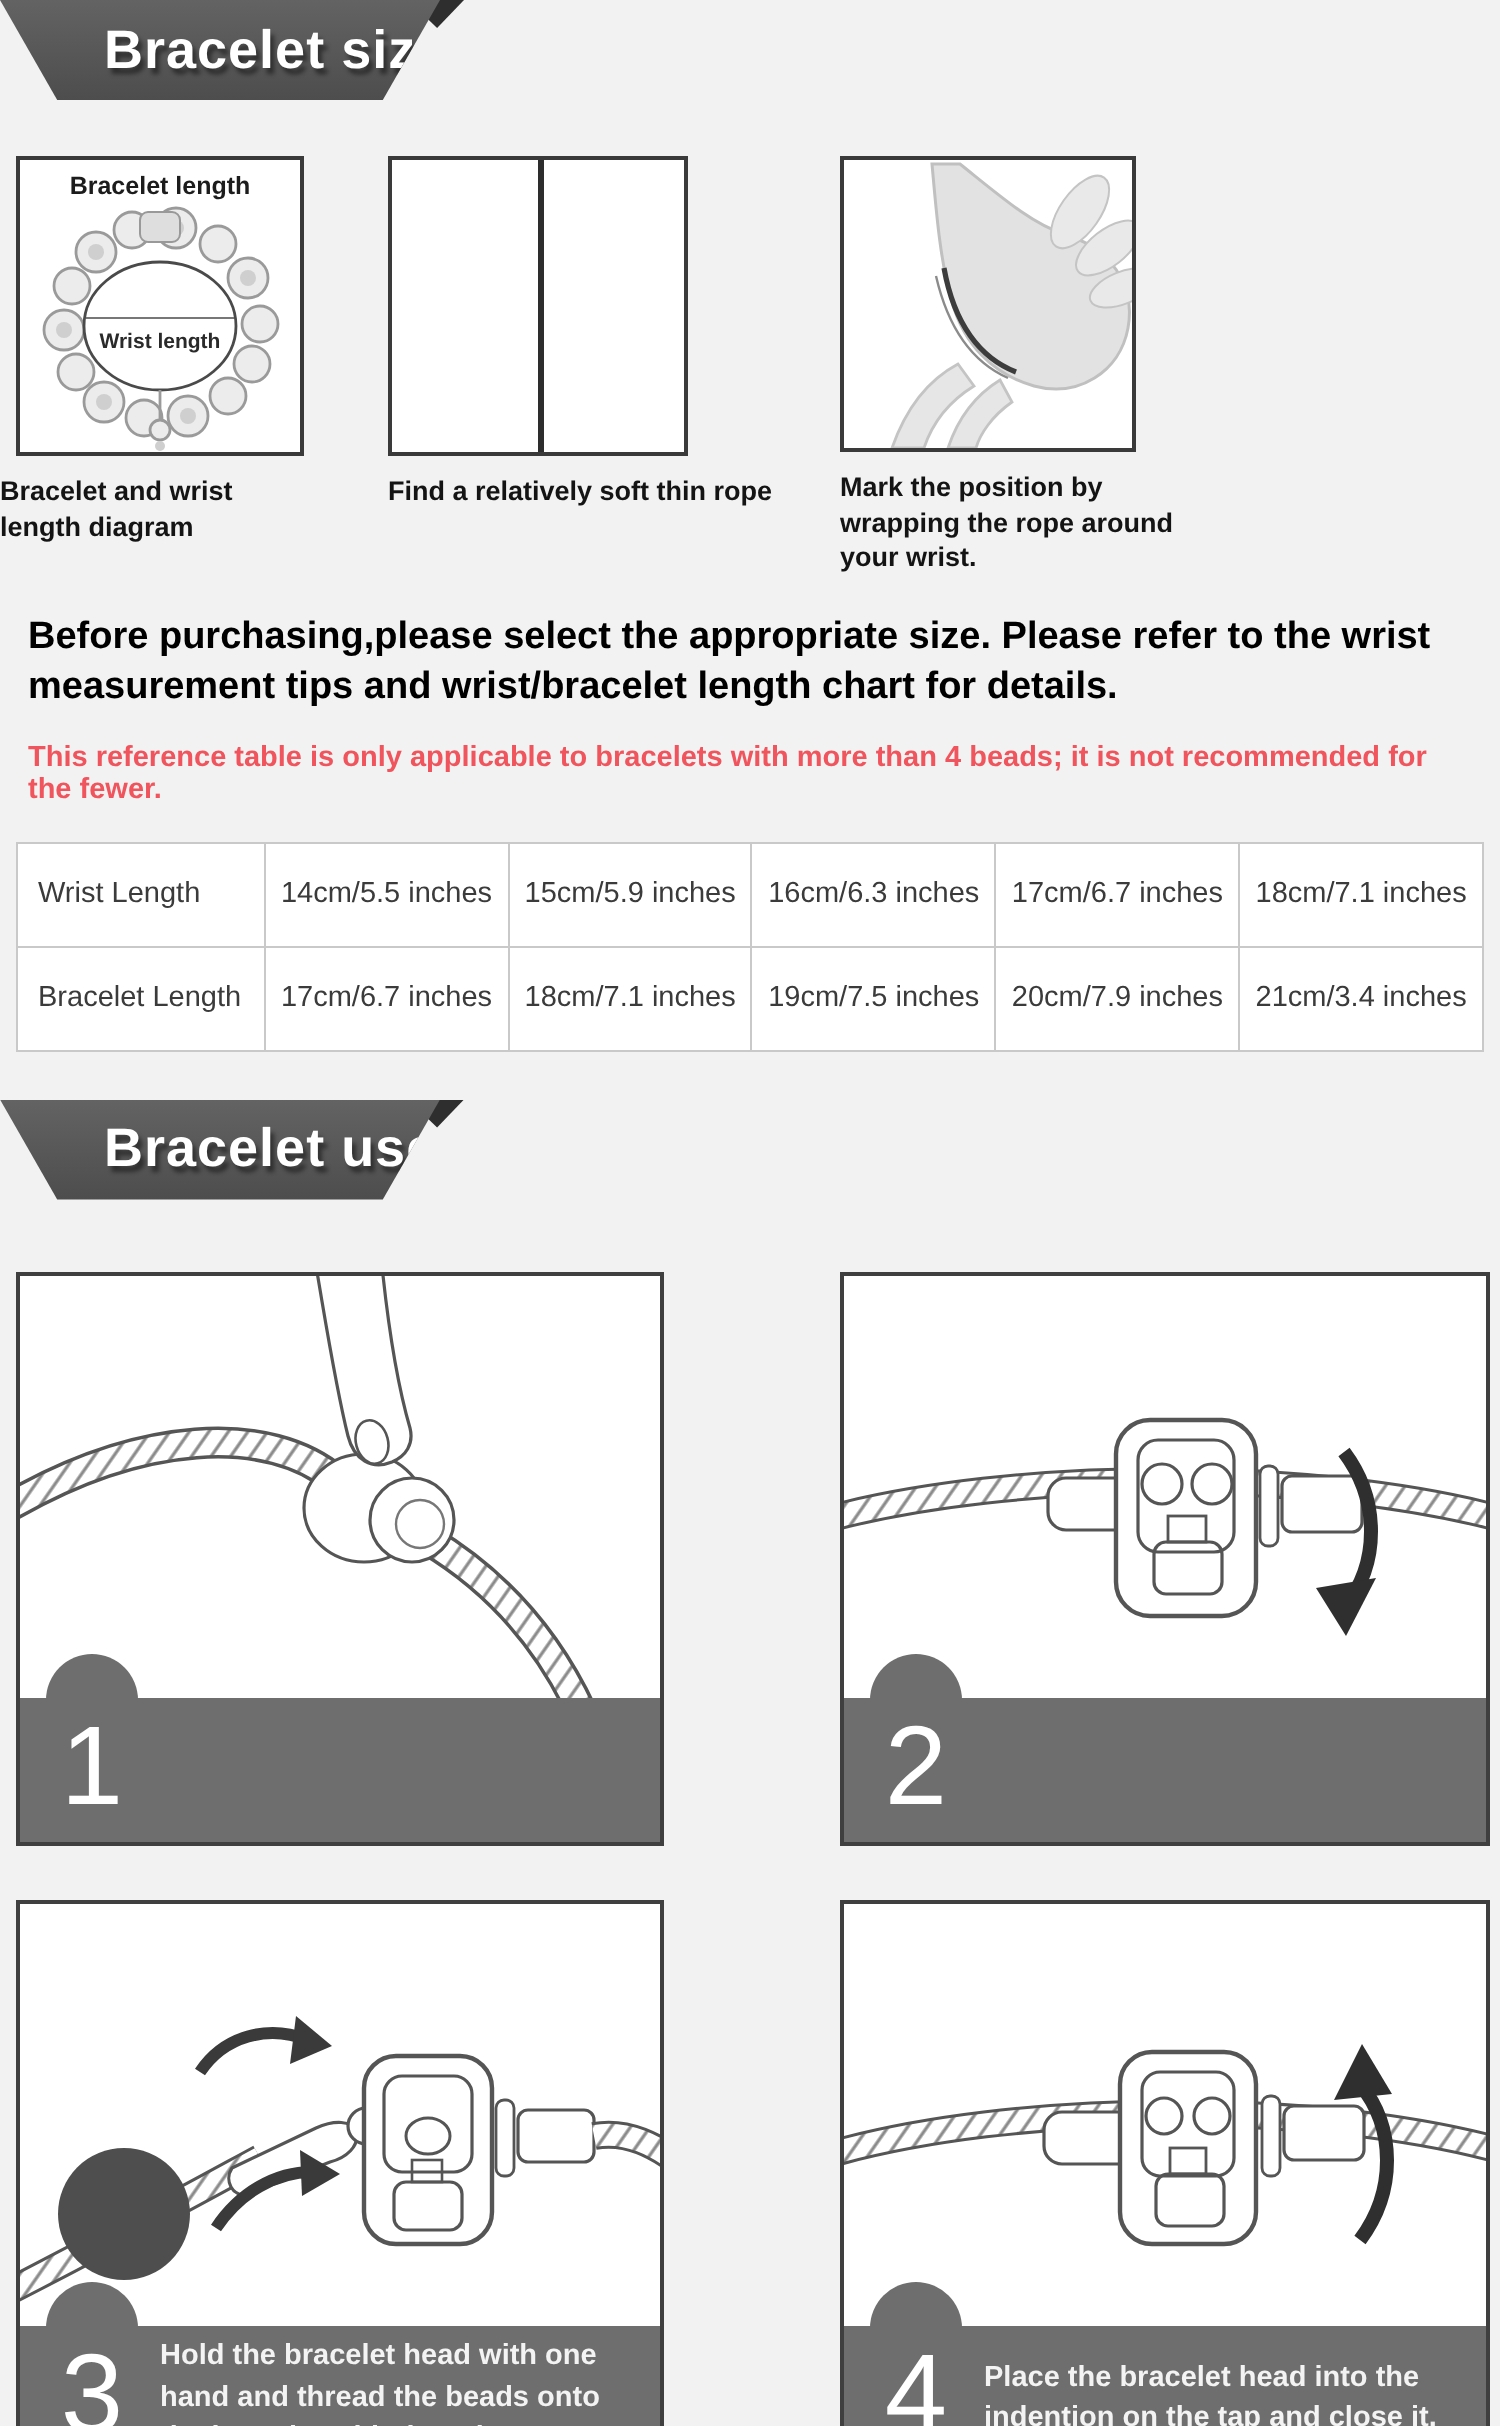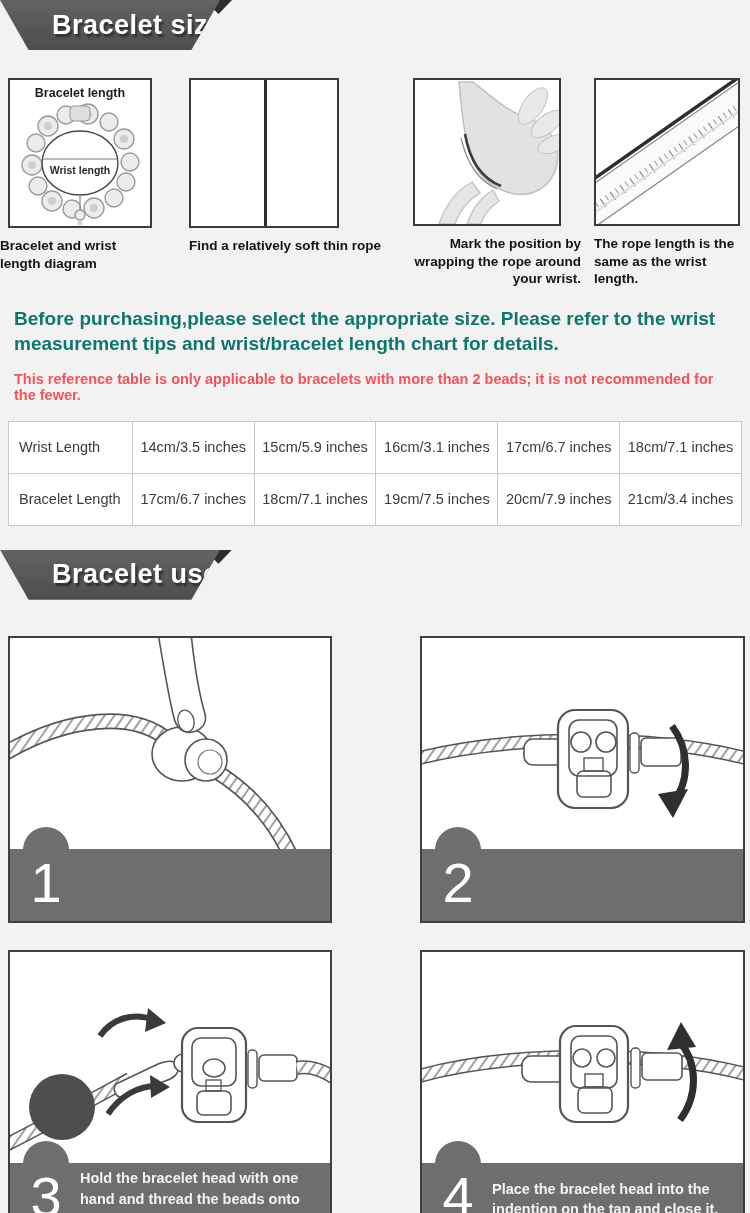--- a/index.html
+++ b/index.html
@@ -39,25 +39,25 @@
   .mcol.c4{width:150px;margin-left:6px;}
   .mbox{background:#fff;border:2px solid #3a3a3a;box-sizing:border-box;}
   .c1 .mbox{width:144px;height:150px;margin-left:2px;}
   .c2 .mbox{width:150px;height:150px;position:relative;}
   .c3 .mbox{width:148px;height:148px;}
   .c4 .mbox{width:146px;height:148px;}
   .rope-line{position:absolute;left:50%;top:0;bottom:0;width:3px;background:#2d2d2d;}
   .mcap{font-size:13.5px;font-weight:700;line-height:1.3;margin-top:9px;color:#141414;}
   .c1 .mcap{width:160px;margin-left:-6px;}
   .c2 .mcap{width:210px;}
-  .c3 .mcap{width:168px;text-align:right;}
+  .c3 .mcap{width:168px;}
   .c4 .mcap{width:156px;}
 
   
-  .intro{margin:18px 12px 0 14px;font-size:19px;font-weight:800;line-height:1.32;color:#0f766e;}
+  .intro{margin:18px 12px 0 14px;font-size:19px;font-weight:800;line-height:1.32;color:#000000;}
   .note{margin:15px 12px 0 14px;font-size:14.5px;font-weight:700;}
 
   
   table.sizes{border-collapse:collapse;margin:18px 8px 0 8px;background:#fff;}
   table.sizes td{
     border:1px solid #c9c9c9;height:49px;font-size:14.5px;color:#3b3b3b;
     text-align:center;font-weight:400;
   }
   table.sizes td.lab{width:116px;text-align:left;padding-left:10px;}
   table.sizes td.val{width:123px;}
@@ -168,51 +168,32 @@
           <path d="M50,54 C55,82 68,99 86,106" fill="none" stroke="#3c3c3c" stroke-width="2.6"></path>
           <path d="M46,58 C52,84 64,101 82,109" fill="none" stroke="#8b8b8b" stroke-width="1.2"></path>
 
           <path d="M24,144 C31,124 42,110 57,102 L65,113 C52,121 44,132 40,144 Z" fill="#e6e6e6" stroke="#c4c4c4" stroke-width="1.4"></path>
           <path d="M52,144 C57,129 65,118 78,110 L84,121 C74,128 68,137 66,144 Z" fill="#e6e6e6" stroke="#c4c4c4" stroke-width="1.4"></path>
         </svg>
       </div>
       <div class="mcap">Mark the position by wrapping the rope around your wrist.</div>
     </div>
 
-    <div class="mcol c4">
-      <div class="mbox">
-        <svg class="illu" width="142" height="144" viewBox="0 0 142 144">
-          <defs>
-            <pattern id="ticks" width="12" height="36" patternUnits="userSpaceOnUse">
-              <rect width="12" height="36" fill="#fafafa"></rect>
-              <line x1="1.5" y1="0" x2="1.5" y2="10" stroke="#777" stroke-width="1"></line>
-              <line x1="7.5" y1="0" x2="7.5" y2="6" stroke="#999" stroke-width="1"></line>
-            </pattern>
-          </defs>
-          <g transform="rotate(-35 71 72)">
-            <line x1="-45" y1="52" x2="195" y2="52" stroke="#2e2e2e" stroke-width="3.5"></line>
-            <rect x="-45" y="56" width="240" height="36" fill="url(#ticks)" stroke="#8a8a8a" stroke-width="1.3"></rect>
-            <line x1="-45" y1="80" x2="195" y2="80" stroke="#dddddd" stroke-width="2"></line>
-          </g>
-        </svg>
-      </div>
-      <div class="mcap">The rope length is the same as the wrist length.</div>
-    </div>
   </div>
 
   <div class="intro">Before purchasing,please select the appropriate size. Please refer to the wrist measurement tips and wrist/bracelet length chart for details.</div>
-  <div class="note" style="color: rgb(240, 84, 92);">This reference table is only applicable to bracelets with more than 2 beads; it is not recommended for the fewer.</div>
+  <div class="note" style="color: rgb(240, 84, 92);">This reference table is only applicable to bracelets with more than 4 beads; it is not recommended for the fewer.</div>
 
   <table class="sizes">
     <tbody>
         <tr>
       <td class="lab">Wrist Length</td>
-      <td class="val">14cm/3.5 inches</td>
+      <td class="val">14cm/5.5 inches</td>
       <td class="val">15cm/5.9 inches</td>
-      <td class="val">16cm/3.1 inches</td>
+      <td class="val">16cm/6.3 inches</td>
       <td class="val">17cm/6.7 inches</td>
       <td class="val">18cm/7.1 inches</td>
     </tr>
     <tr>
       <td class="lab">Bracelet Length</td>
       <td class="val">17cm/6.7 inches</td>
       <td class="val">18cm/7.1 inches</td>
       <td class="val">19cm/7.5 inches</td>
       <td class="val">20cm/7.9 inches</td>
       <td class="val">21cm/3.4 inches</td>

